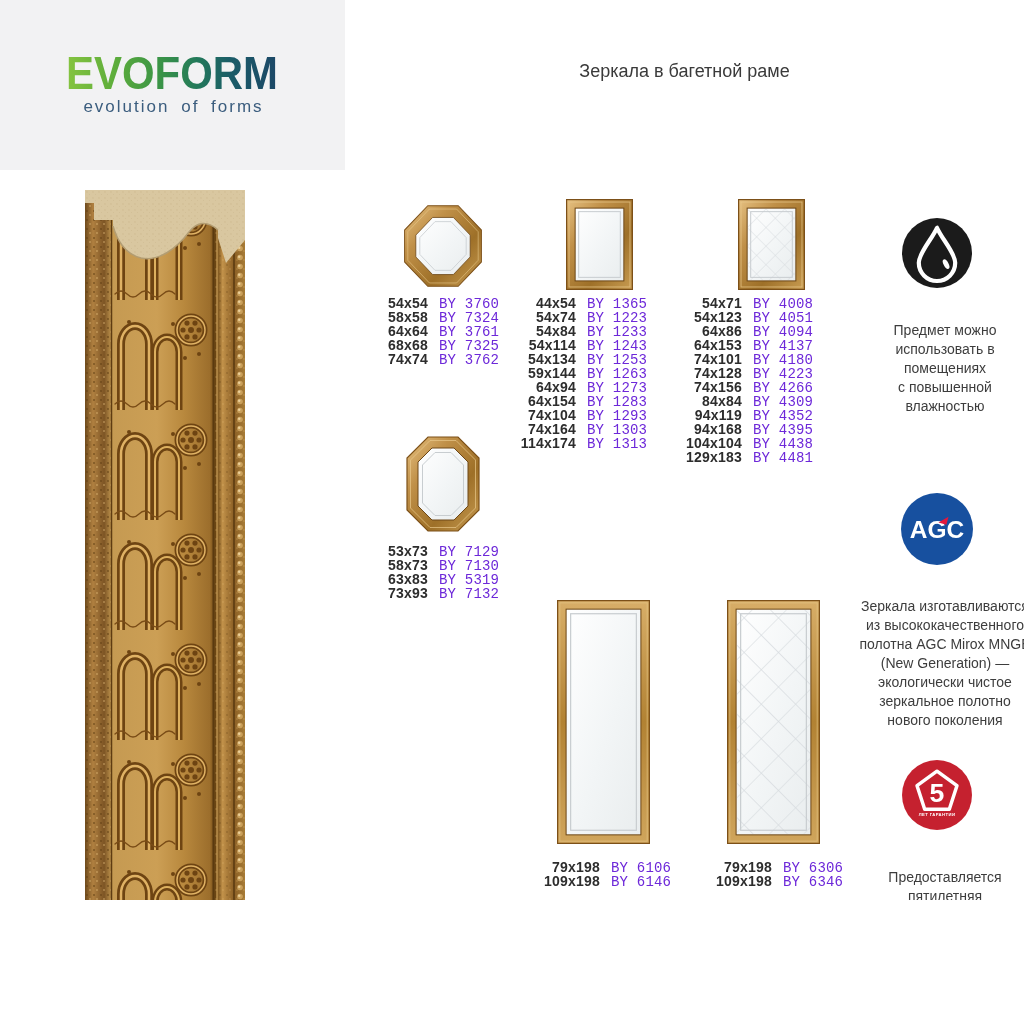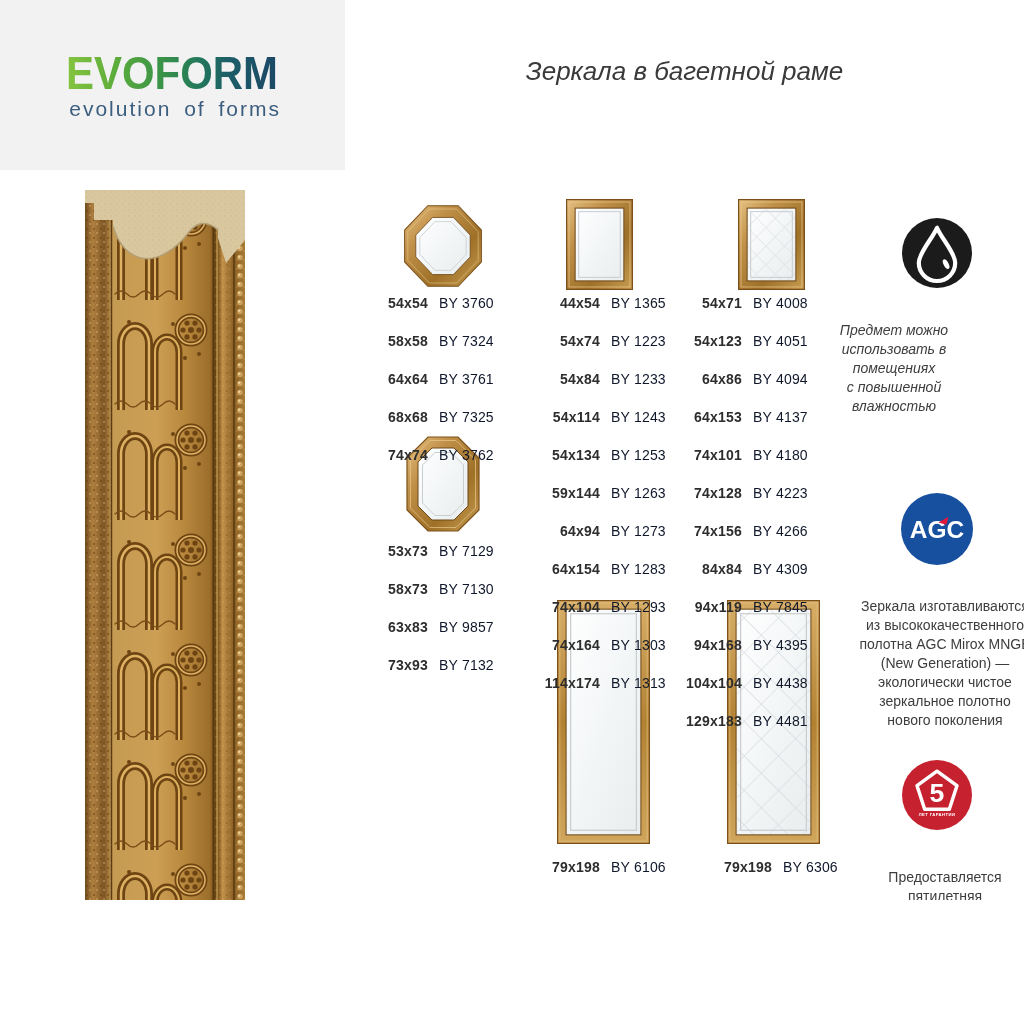--- a/index.html
+++ b/index.html
@@ -2,50 +2,50 @@
 <html><head>
 <meta charset="utf-8">
 <style>
   html,body{margin:0;padding:0;}
   body{width:1024px;height:1024px;background:#ffffff;font-family:"Liberation Sans",sans-serif;}
   .page{position:relative;width:1024px;height:900px;background:#ffffff;overflow:hidden;}
   .abs{position:absolute;}
 
   .header-panel{left:0;top:0;width:345px;height:170px;background:#f2f2f3;}
   .logo-svg{left:66px;top:50px;}
-  .tagline{left:66px;top:97px;width:215px;text-align:right;font-size:21px;letter-spacing:2px;word-spacing:5px;color:#3b5d7e;}
-  .title{left:345px;width:679px;top:53px;text-align:center;font-size:26px;line-height:37px;color:#3a3a3a;font-style:italic;}
+  .tagline{left:66px;top:97px;width:215px;text-align:center;font-size:17px;letter-spacing:2px;word-spacing:5px;color:#3b5d7e;}
+  .title{left:345px;width:679px;top:53px;text-align:center;font-size:18px;line-height:37px;color:#3a3a3a;}
 
   .moulding{left:85px;top:190px;}
 
-  .size-list{position:absolute;display:flex;flex-direction:column;gap:24px;font-size:14px;}
+  .size-list{position:absolute;display:flex;flex-direction:column;gap:0;font-size:14px;}
   .size-row{display:flex;align-items:baseline;height:14px;line-height:14px;}
   .size{width:62px;text-align:right;font-weight:bold;color:#2d2d2d;letter-spacing:0.2px;}
-  .code{margin-left:11px;color:#0f172a;letter-spacing:0.2px;}
+  .code{margin-left:11px;color:#6d28d9;letter-spacing:0.2px;font-family:Liberation Mono, monospace;}
 
   #list-c1a{left:366px;top:296px;}
   #list-c1b{left:366px;top:544px;justify-content:center;}
-  #list-c2a{left:538px;top:296px;}
+  #list-c2a{left:514px;top:296px;}
   #list-c2b{left:538px;top:860px;}
   #list-c3a{left:680px;top:296px;}
   #list-c3b{left:710px;top:860px;}
 
   #oct1{left:403px;top:204px;}
   #oct2{left:405px;top:435px;}
   #rect2{left:566px;top:199px;}
   #rect3{left:738px;top:199px;}
   #tall2{left:557px;top:600px;}
   #tall3{left:727px;top:600px;}
 
   #badge-moisture{left:902px;top:218px;}
   #badge-agc{left:901px;top:493px;}
   #badge-warranty{left:902px;top:760px;}
 
   .badge-caption{text-align:center;font-size:14px;line-height:19px;color:#3d3d3d;white-space:pre-line;}
-  #cap-moisture{left:816px;top:321px;width:156px;font-style:italic;}
+  #cap-moisture{left:867px;top:321px;width:156px;}
   #cap-agc{left:855px;top:597px;width:180px;}
   #cap-warranty{left:850px;top:868px;width:190px;}
 </style>
 </head>
 <body>
 
 <div class="page">
 
   <svg width="0" height="0" style="position:absolute" aria-hidden="true">
     <defs>
@@ -230,21 +230,21 @@
       <div class="size-row">
         <span class="size">53x73</span>
         <span class="code">BY 7129</span>
       </div>
       <div class="size-row">
         <span class="size">58x73</span>
         <span class="code">BY 7130</span>
       </div>
       <div class="size-row">
         <span class="size">63x83</span>
-        <span class="code">BY 9857</span>
+        <span class="code">BY 5319</span>
       </div>
       <div class="size-row">
         <span class="size">73x93</span>
         <span class="code">BY 7132</span>
       </div>
     </div>
   <div id="list-c2a" class="size-list">
       <div class="size-row">
         <span class="size">44x54</span>
         <span class="code">BY 1365</span>
@@ -328,21 +328,21 @@
       <div class="size-row">
         <span class="size">74x156</span>
         <span class="code">BY 4266</span>
       </div>
       <div class="size-row">
         <span class="size">84x84</span>
         <span class="code">BY 4309</span>
       </div>
       <div class="size-row">
         <span class="size">94x119</span>
-        <span class="code">BY 7845</span>
+        <span class="code">BY 4352</span>
       </div>
       <div class="size-row">
         <span class="size">94x168</span>
         <span class="code">BY 4395</span>
       </div>
       <div class="size-row">
         <span class="size">104x104</span>
         <span class="code">BY 4438</span>
       </div>
       <div class="size-row">

